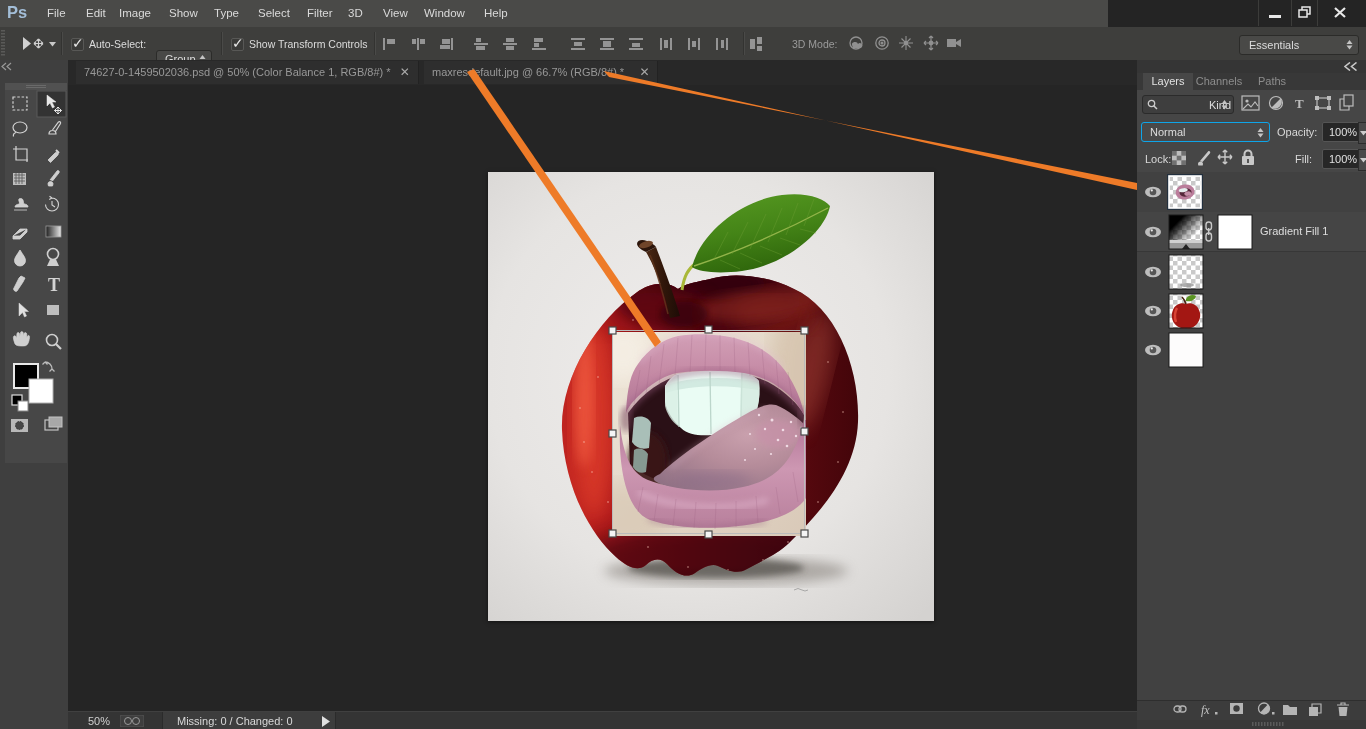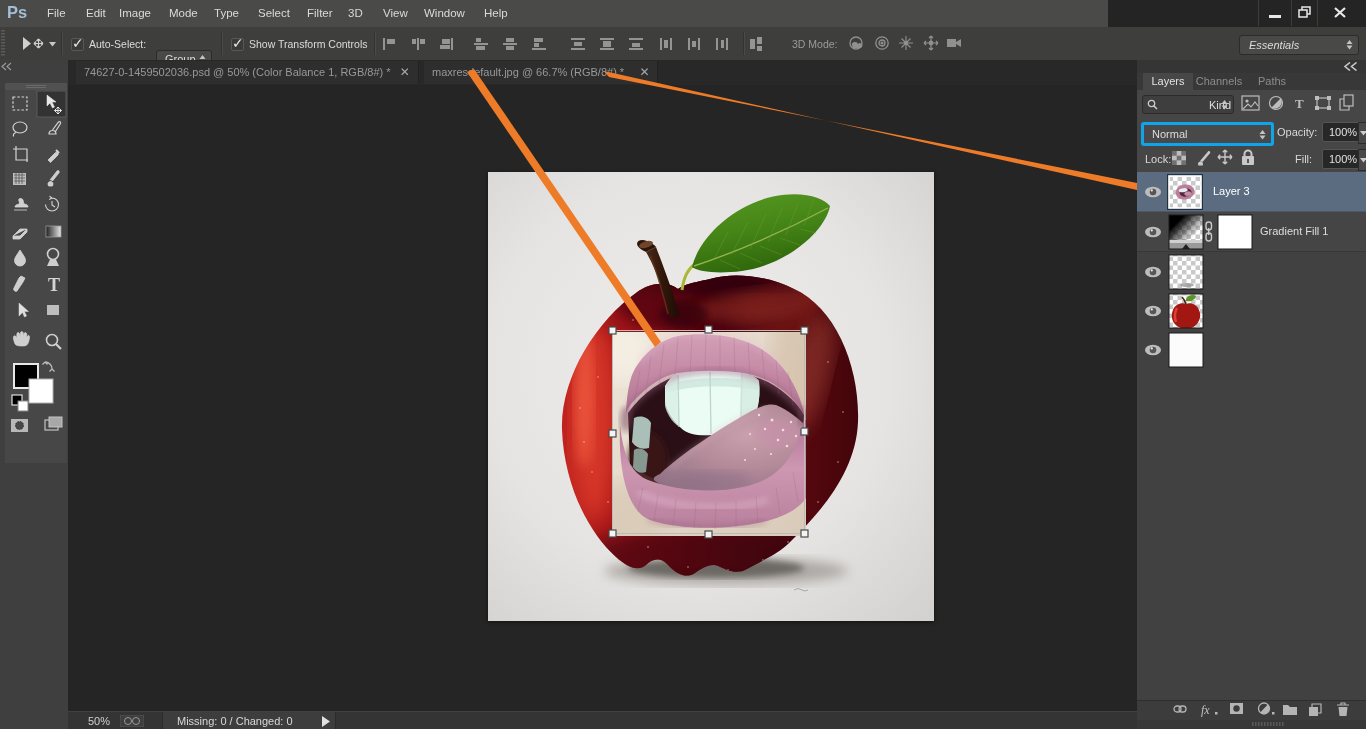--- a/index.html
+++ b/index.html
@@ -39,21 +39,21 @@
   .lname{top:13px;font-size:11px;color:#dedede;}
 </style>
 </head>
 <body>
 
 <div id="titlebar" class="abs">
   <div id="pslogo" class="abs">Ps</div>
   <span class="abs menu" style="left:47px;">File</span>
   <span class="abs menu" style="left:86px;">Edit</span>
   <span class="abs menu" style="left:119px;">Image</span>
-  <span class="abs menu" style="left:169px;">Mode</span>
+  <span class="abs menu" style="left:169px;">Show</span>
   <span class="abs menu" style="left:214px;">Type</span>
   <span class="abs menu" style="left:258px;">Select</span>
   <span class="abs menu" style="left:307px;">Filter</span>
   <span class="abs menu" style="left:348px;">3D</span>
   <span class="abs menu" style="left:383px;">View</span>
   <span class="abs menu" style="left:424px;">Window</span>
   <span class="abs menu" style="left:484px;">Help</span>
   <div class="abs winbtn" style="left:1258px;width:32px;"><svg width="32" height="26">
         <rect x="10" y="15" width="12" height="3" fill="#e8e8e8"></rect>
       </svg></div>
@@ -193,21 +193,21 @@
           <path d="M7 0 v14 M0 7 h14 M7 0 l-2 2 M7 0 l2 2 M7 14 l-2 -2 M7 14 l2 -2 M0 7 l2 -2 M0 7 l2 2 M14 7 l-2 -2 M14 7 l-2 2" stroke-width="1.2"></path>
           <circle cx="7" cy="7" r="2.4" fill="#909090" stroke="none"></circle>
         </g>
       <g transform="translate(947,10)">
           <rect x="0" y="2" width="9" height="8" fill="#909090" stroke="none"></rect>
           <path d="M9 5 l5 -3 v8 l-5 -3 z" fill="#909090" stroke="none"></path>
         </g>
     </g>
   </svg>
   <span class="abs optxt" style="left:792px;color:#9a9a9a;">3D Mode:</span>
-  <div class="abs dropbox" style="left:1239px;top:8px;width:118px;height:18px;line-height:18px;font-style:italic;">
+  <div class="abs dropbox" style="left:1239px;top:8px;width:118px;height:18px;line-height:18px;">
     <span style="margin-left:9px;">Essentials</span>
     <svg class="abs" style="right:5px;top:4px" width="7" height="10">
         <path d="M3.5 0 l3 4 h-6 z M3.5 9.5 l3 -4 h-6 z" fill="#c4c4c4"></path>
       </svg>
   </div>
 </div>
 
 <div id="tabbar" class="abs">
   <svg class="abs" style="left:5px;top:3px" width="12" height="8">
       <path d="M5 0 l-5 4 5 4 M10 0 l-5 4 5 4" fill="none" stroke="#999" stroke-width="1.3"></path>
@@ -631,21 +631,21 @@
           <rect x="0" y="10" width="4" height="4" fill="#bdbdbd" stroke="none"></rect>
           <rect x="12" y="10" width="4" height="4" fill="#bdbdbd" stroke="none"></rect>
         </g>
       <g transform="translate(103,2)">
           <rect x="4" y="0" width="9" height="11"></rect>
           <path d="M4 4 h-4 v11 h9 v-4"></path>
         </g>
     </g>
   </svg>
 
-  <div class="abs" style="left:4px;top:62px;width:127px;height:18px;background:#494949;border:3px solid #0ea5e9;border-radius:3px;">
+  <div class="abs" style="left:4px;top:62px;width:127px;height:18px;background:#494949;border:1px solid #0ea5e9;border-radius:3px;">
     <span class="abs" style="left:8px;top:3px;font-size:11px;color:#ddd;">Normal</span>
     <svg class="abs" style="right:5px;top:5px" width="7" height="10">
         <path d="M3.5 0 l3 4 h-6 z M3.5 9.5 l3 -4 h-6 z" fill="#c4c4c4"></path>
       </svg>
   </div>
   <span class="abs prow-lbl" style="left:140px;top:66px;">Opacity:</span>
   <div class="abs valbox" style="left:185px;top:62px;width:36px;height:18px;"><span style="margin-left:6px;line-height:18px;">100%</span></div>
   <div class="abs" style="left:221px;top:62px;width:8px;height:20px;background:#494949;border:1px solid #2b2b2b;">
       <svg class="abs" style="left:1px;top:8px" width="7" height="5">
         <path d="M0 0 h7 l-3.5 4.5 z" fill="#ccc"></path>
@@ -677,23 +677,20 @@
     </g>
   </svg>
   <span class="abs prow-lbl" style="left:158px;top:93px;">Fill:</span>
   <div class="abs valbox" style="left:185px;top:89px;width:36px;height:18px;"><span style="margin-left:6px;line-height:18px;">100%</span></div>
   <div class="abs" style="left:221px;top:89px;width:8px;height:20px;background:#494949;border:1px solid #2b2b2b;">
       <svg class="abs" style="left:1px;top:8px" width="7" height="5">
         <path d="M0 0 h7 l-3.5 4.5 z" fill="#ccc"></path>
       </svg>
     </div>
 
-  <div class="abs lrow" style="top:112px;background:#5b6c80;border-bottom:1px solid #49586a;">
-    <span class="abs lname" style="left:76px;color:#fff;">Layer 3</span>
-  </div>
   <div class="abs lrow" style="top:152px;">
     <span class="abs lname" style="left:123px;">Gradient Fill 1</span>
   </div>
   <svg class="abs" style="left:0;top:112px" width="229" height="200" id="layericons">
     <defs>
       <pattern id="checker" width="9" height="9" patternUnits="userSpaceOnUse">
         <rect width="9" height="9" fill="#ffffff"></rect>
         <rect x="0" y="0" width="4.5" height="4.5" fill="#c9c9c9"></rect>
           <rect x="4.5" y="4.5" width="4.5" height="4.5" fill="#c9c9c9"></rect>
       </pattern>

